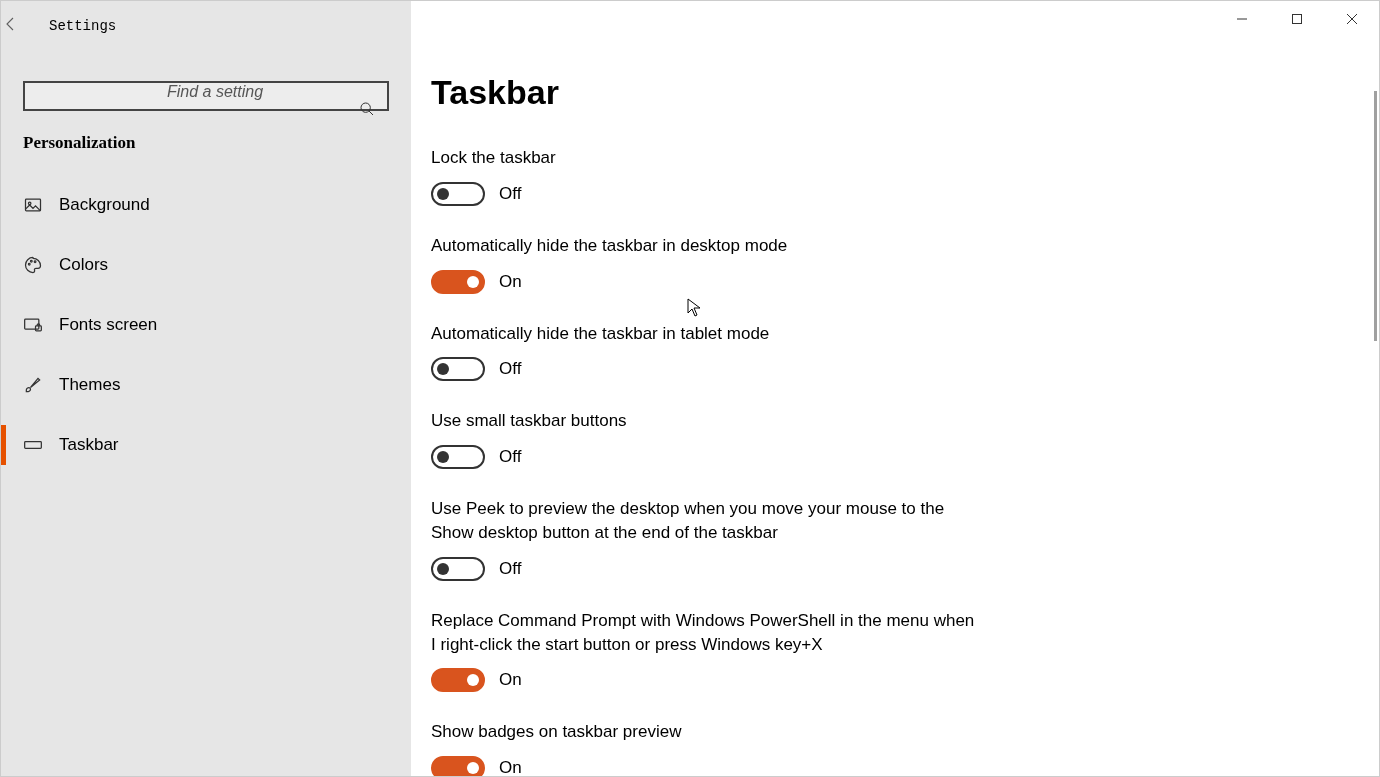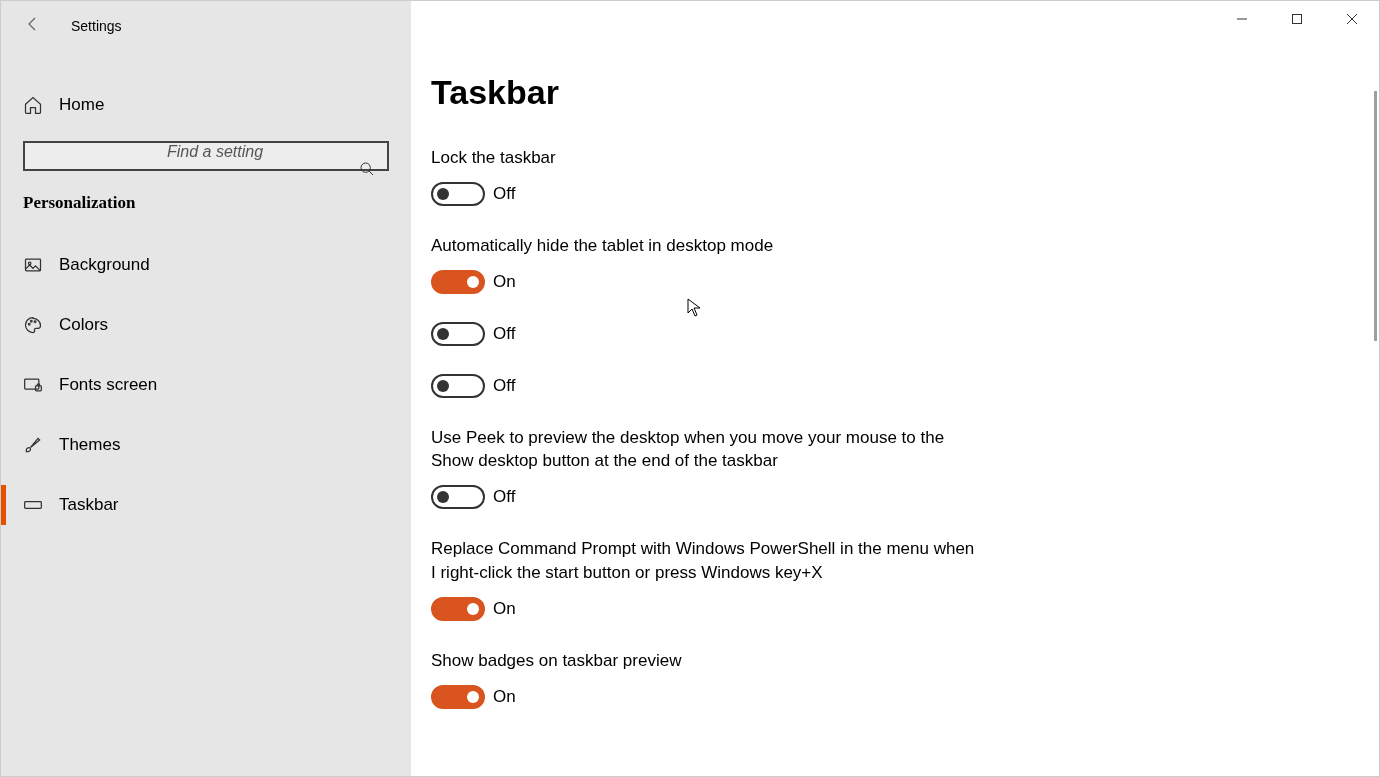--- a/index.html
+++ b/index.html
@@ -24,22 +24,22 @@
     width: 410px;
     background: #e6e6e6;
     display: flex;
     flex-direction: column;
     padding-top: 6px;
   }
   .titlebar {
     display: flex;
     align-items: center;
     height: 38px;
-    padding-left: 22px;
     gap: 30px;
+    font-family: Liberation Mono, monospace;
   }
   .back-arrow {
     color: #606060;
     font-size: 18px;
   }
   .app-title {
     font-size: 14px;
     font-weight: 400;
   }
   .sidebar-body {
@@ -151,21 +151,21 @@
   }
   .setting-label {
     font-size: 17px;
     color: #000;
     margin-bottom: 12px;
     line-height: 1.4;
   }
   .toggle-row {
     display: flex;
     align-items: center;
-    gap: 8px;
+    gap: 14px;
   }
   .toggle {
     width: 54px;
     height: 24px;
     border-radius: 12px;
     position: relative;
   }
   .toggle.off {
     background: #fff;
     border: 2px solid #333;
@@ -220,28 +220,20 @@
   <div class="sidebar">
     <div class="titlebar">
       <span class="back-arrow">
         <svg width="18" height="18" viewBox="0 0 24 24" fill="none" stroke="currentColor" stroke-width="1.5">
             <path d="M16 4l-8 8 8 8"></path>
           </svg>
       </span>
       <span class="app-title">Settings</span>
     </div>
     <div class="sidebar-body">
-      <div class="sidebar-item">
-        <span class="icon-wrap">
-          <svg viewBox="0 0 24 24" fill="none" stroke="#333" stroke-width="1.5">
-              <path d="M3 11l9-8 9 8v10a1 1 0 0 1-1 1h-5v-7h-6v7H4a1 1 0 0 1-1-1z"></path>
-            </svg>
-        </span>
-        <span class="label">Home</span>
-      </div>
 
       <div class="search-wrap">
         <div class="search-box">
           <input class="search-input" placeholder="Find a setting" style="">
           <span class="search-icon">
             <svg width="16" height="16" viewBox="0 0 24 24" fill="none" stroke="currentColor" stroke-width="1.5">
                 <circle cx="10" cy="10" r="7"></circle>
                 <path d="M21 21l-6-6"></path>
               </svg>
           </span>
@@ -333,33 +325,35 @@
         <h1 class="page-title">Taskbar</h1>
         <div id="settings-list">
             <div class="setting">
               <div class="setting-label">Lock the taskbar</div>
               <div class="toggle-row">
                 <div class="toggle off"></div>
                 <span class="toggle-state">Off</span>
               </div>
             </div>
             <div class="setting">
-              <div class="setting-label">Automatically hide the tablet in desktop mode</div>
+              <div class="setting-label">Automatically hide the taskbar in desktop mode</div>
               <div class="toggle-row">
                 <div class="toggle on"></div>
                 <span class="toggle-state">On</span>
               </div>
             </div>
             <div class="setting">
+              <div class="setting-label">Automatically hide the taskbar in tablet mode</div>
               <div class="toggle-row">
                 <div class="toggle off"></div>
                 <span class="toggle-state">Off</span>
               </div>
             </div>
             <div class="setting">
+              <div class="setting-label">Use small taskbar buttons</div>
               <div class="toggle-row">
                 <div class="toggle off"></div>
                 <span class="toggle-state">Off</span>
               </div>
             </div>
             <div class="setting">
               <div class="setting-label">Use Peek to preview the desktop when you move your mouse to the Show desktop button at the end of the taskbar</div>
               <div class="toggle-row">
                 <div class="toggle off"></div>
                 <span class="toggle-state">Off</span>

